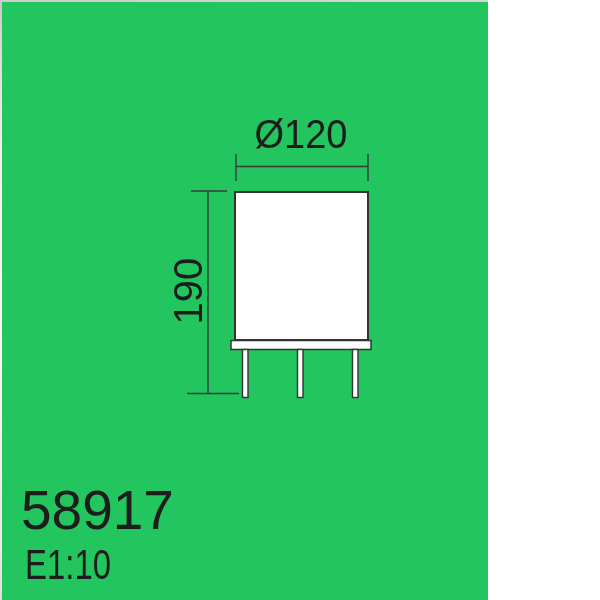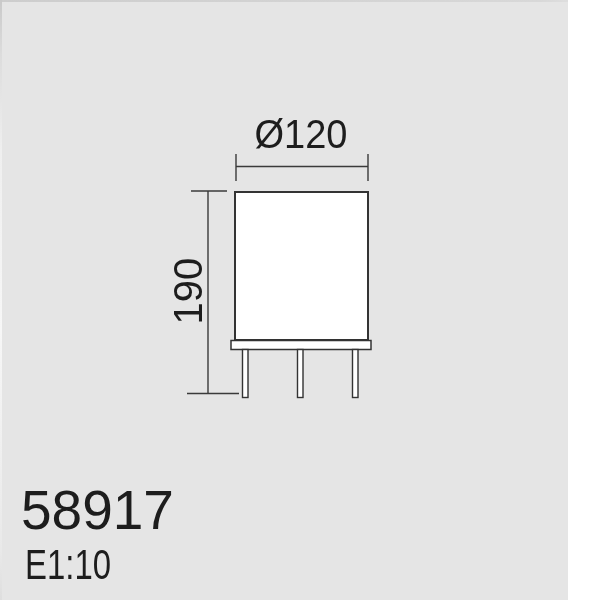--- a/index.html
+++ b/index.html
@@ -3,23 +3,23 @@
 <meta charset="utf-8">
 <style>
   html,body{
     margin:0;
     padding:0;
     background:#ffffff;
     font-family:"Liberation Sans", sans-serif;
   }
   .stage{
     position:relative;
-    width:568px;
+    width:488px;
     height:600px;
-    background:#e5e5e5;
+    background:#22c55e;
     overflow:hidden;
   }
   
   .edge-top{
     position:absolute;
     top:0;left:0;
     width:600px;height:2px;
     background:linear-gradient(to right,#cdcdcd 0%,#d8d8d8 90%,rgba(216,216,216,0) 100%);
   }
   .edge-left{

